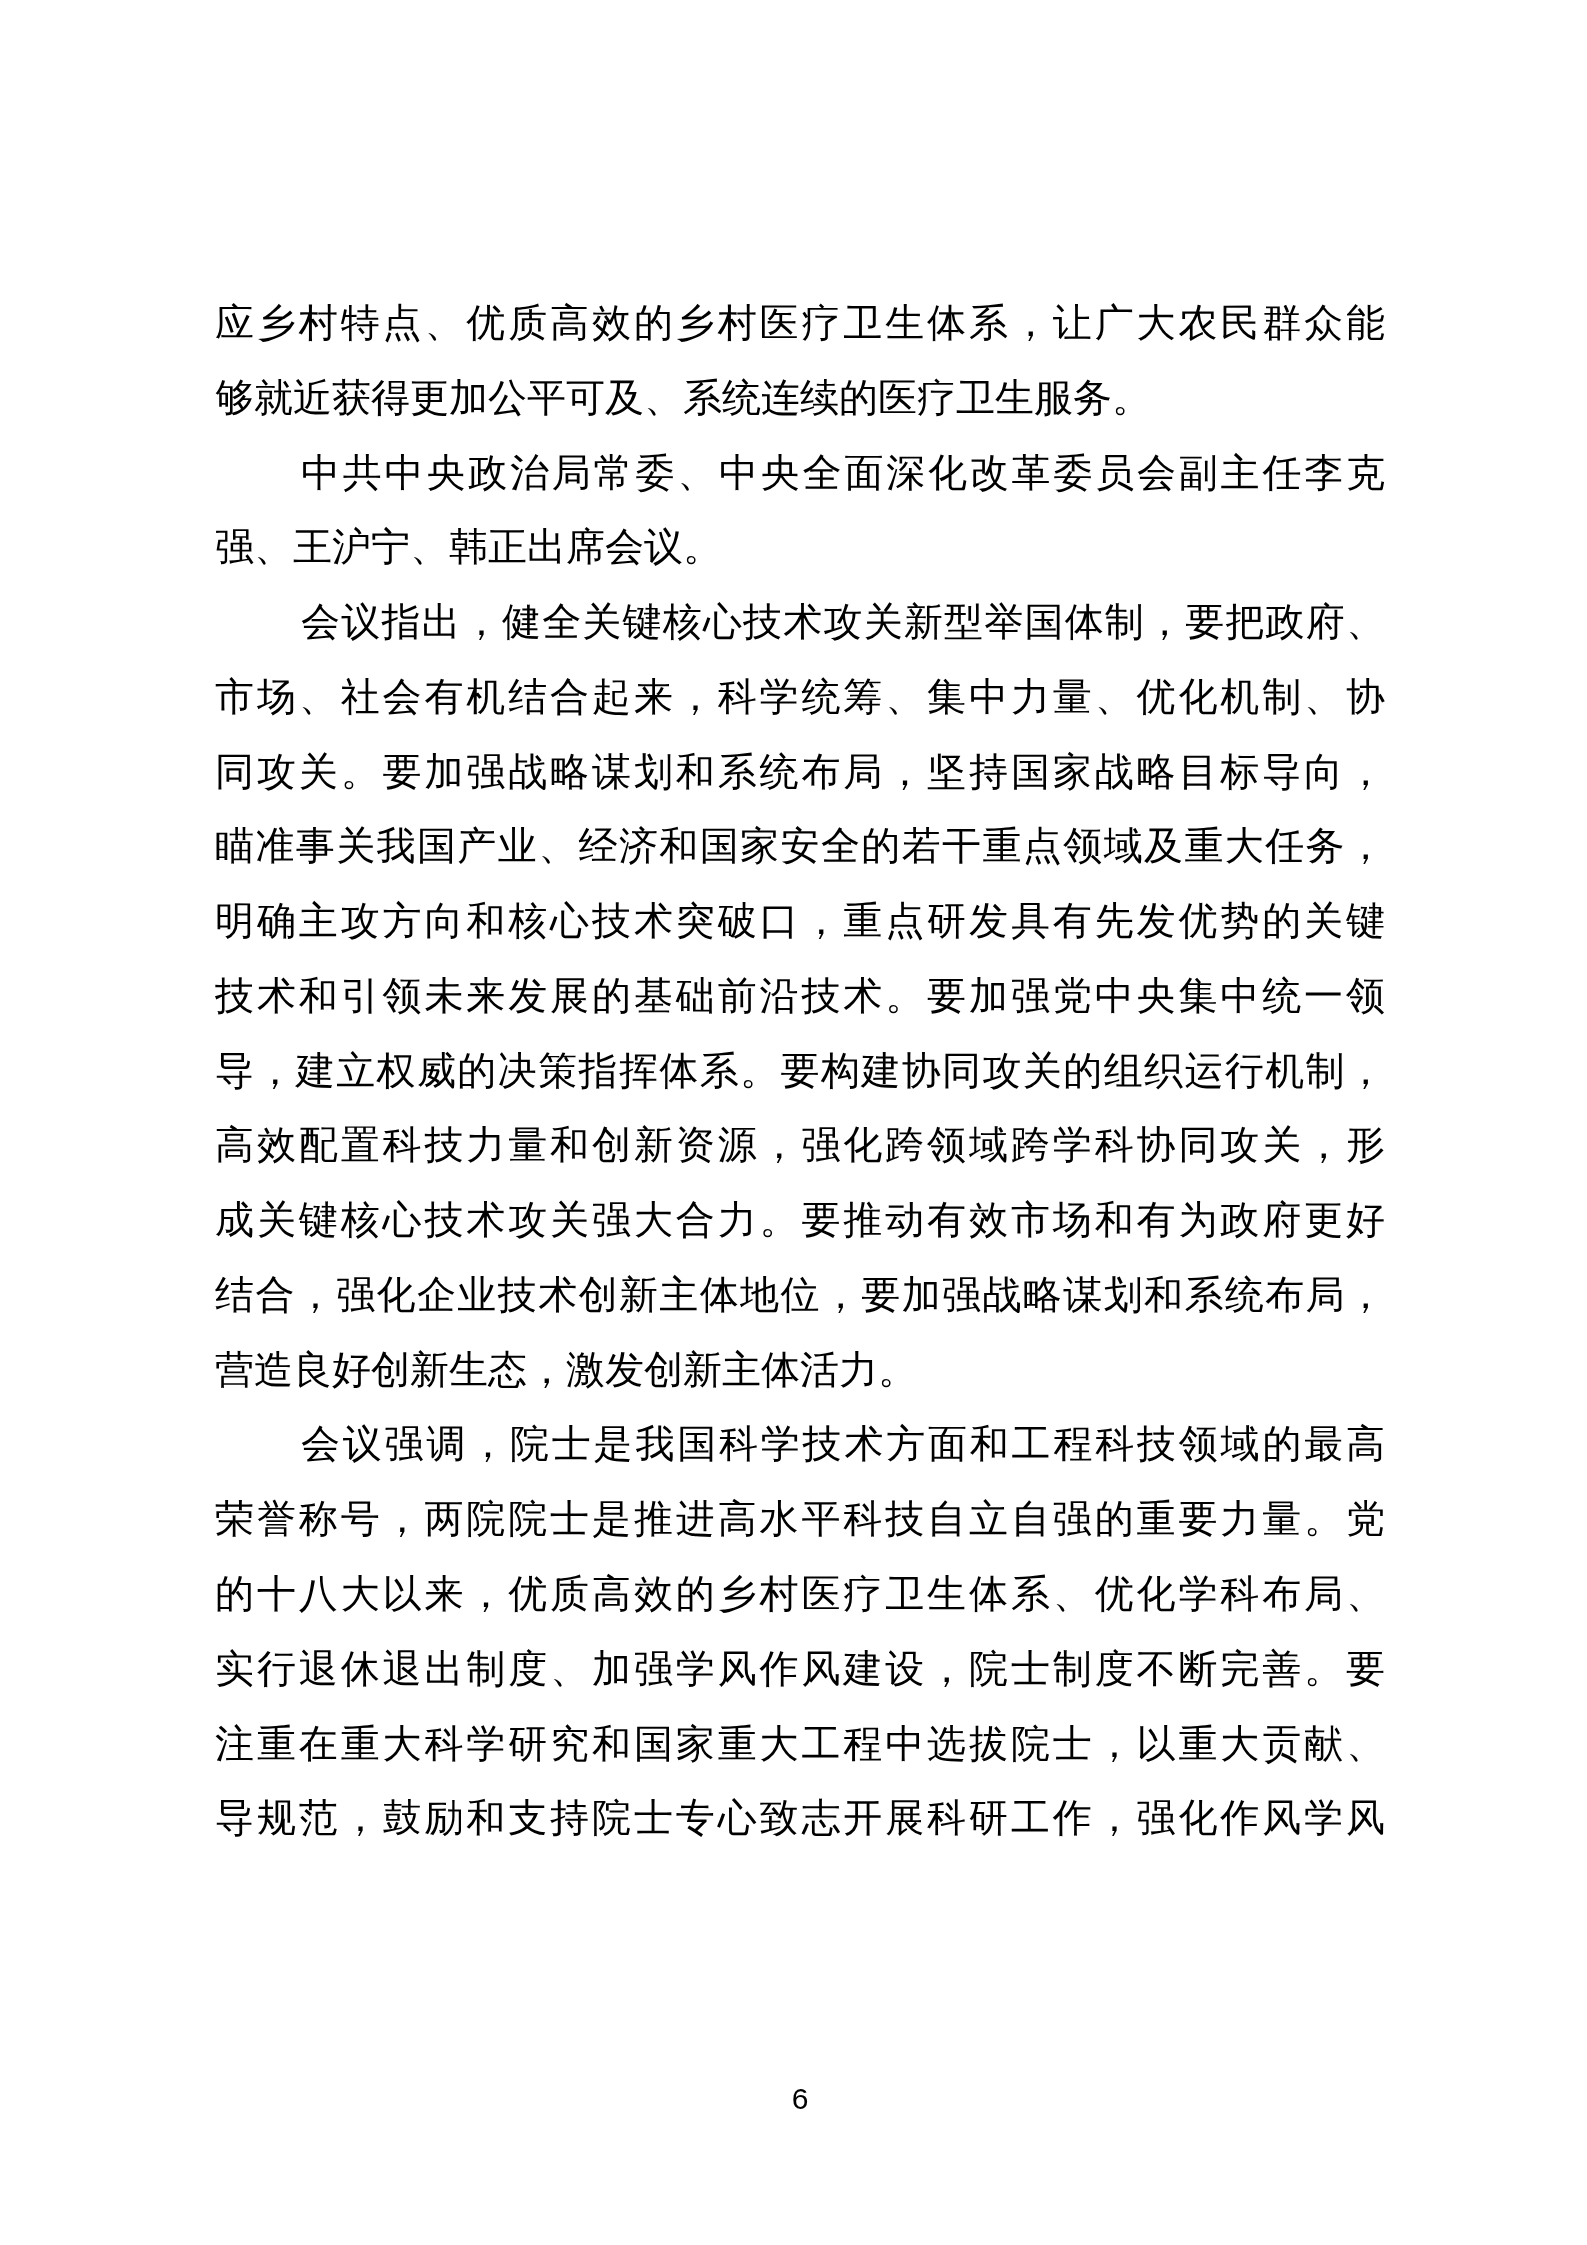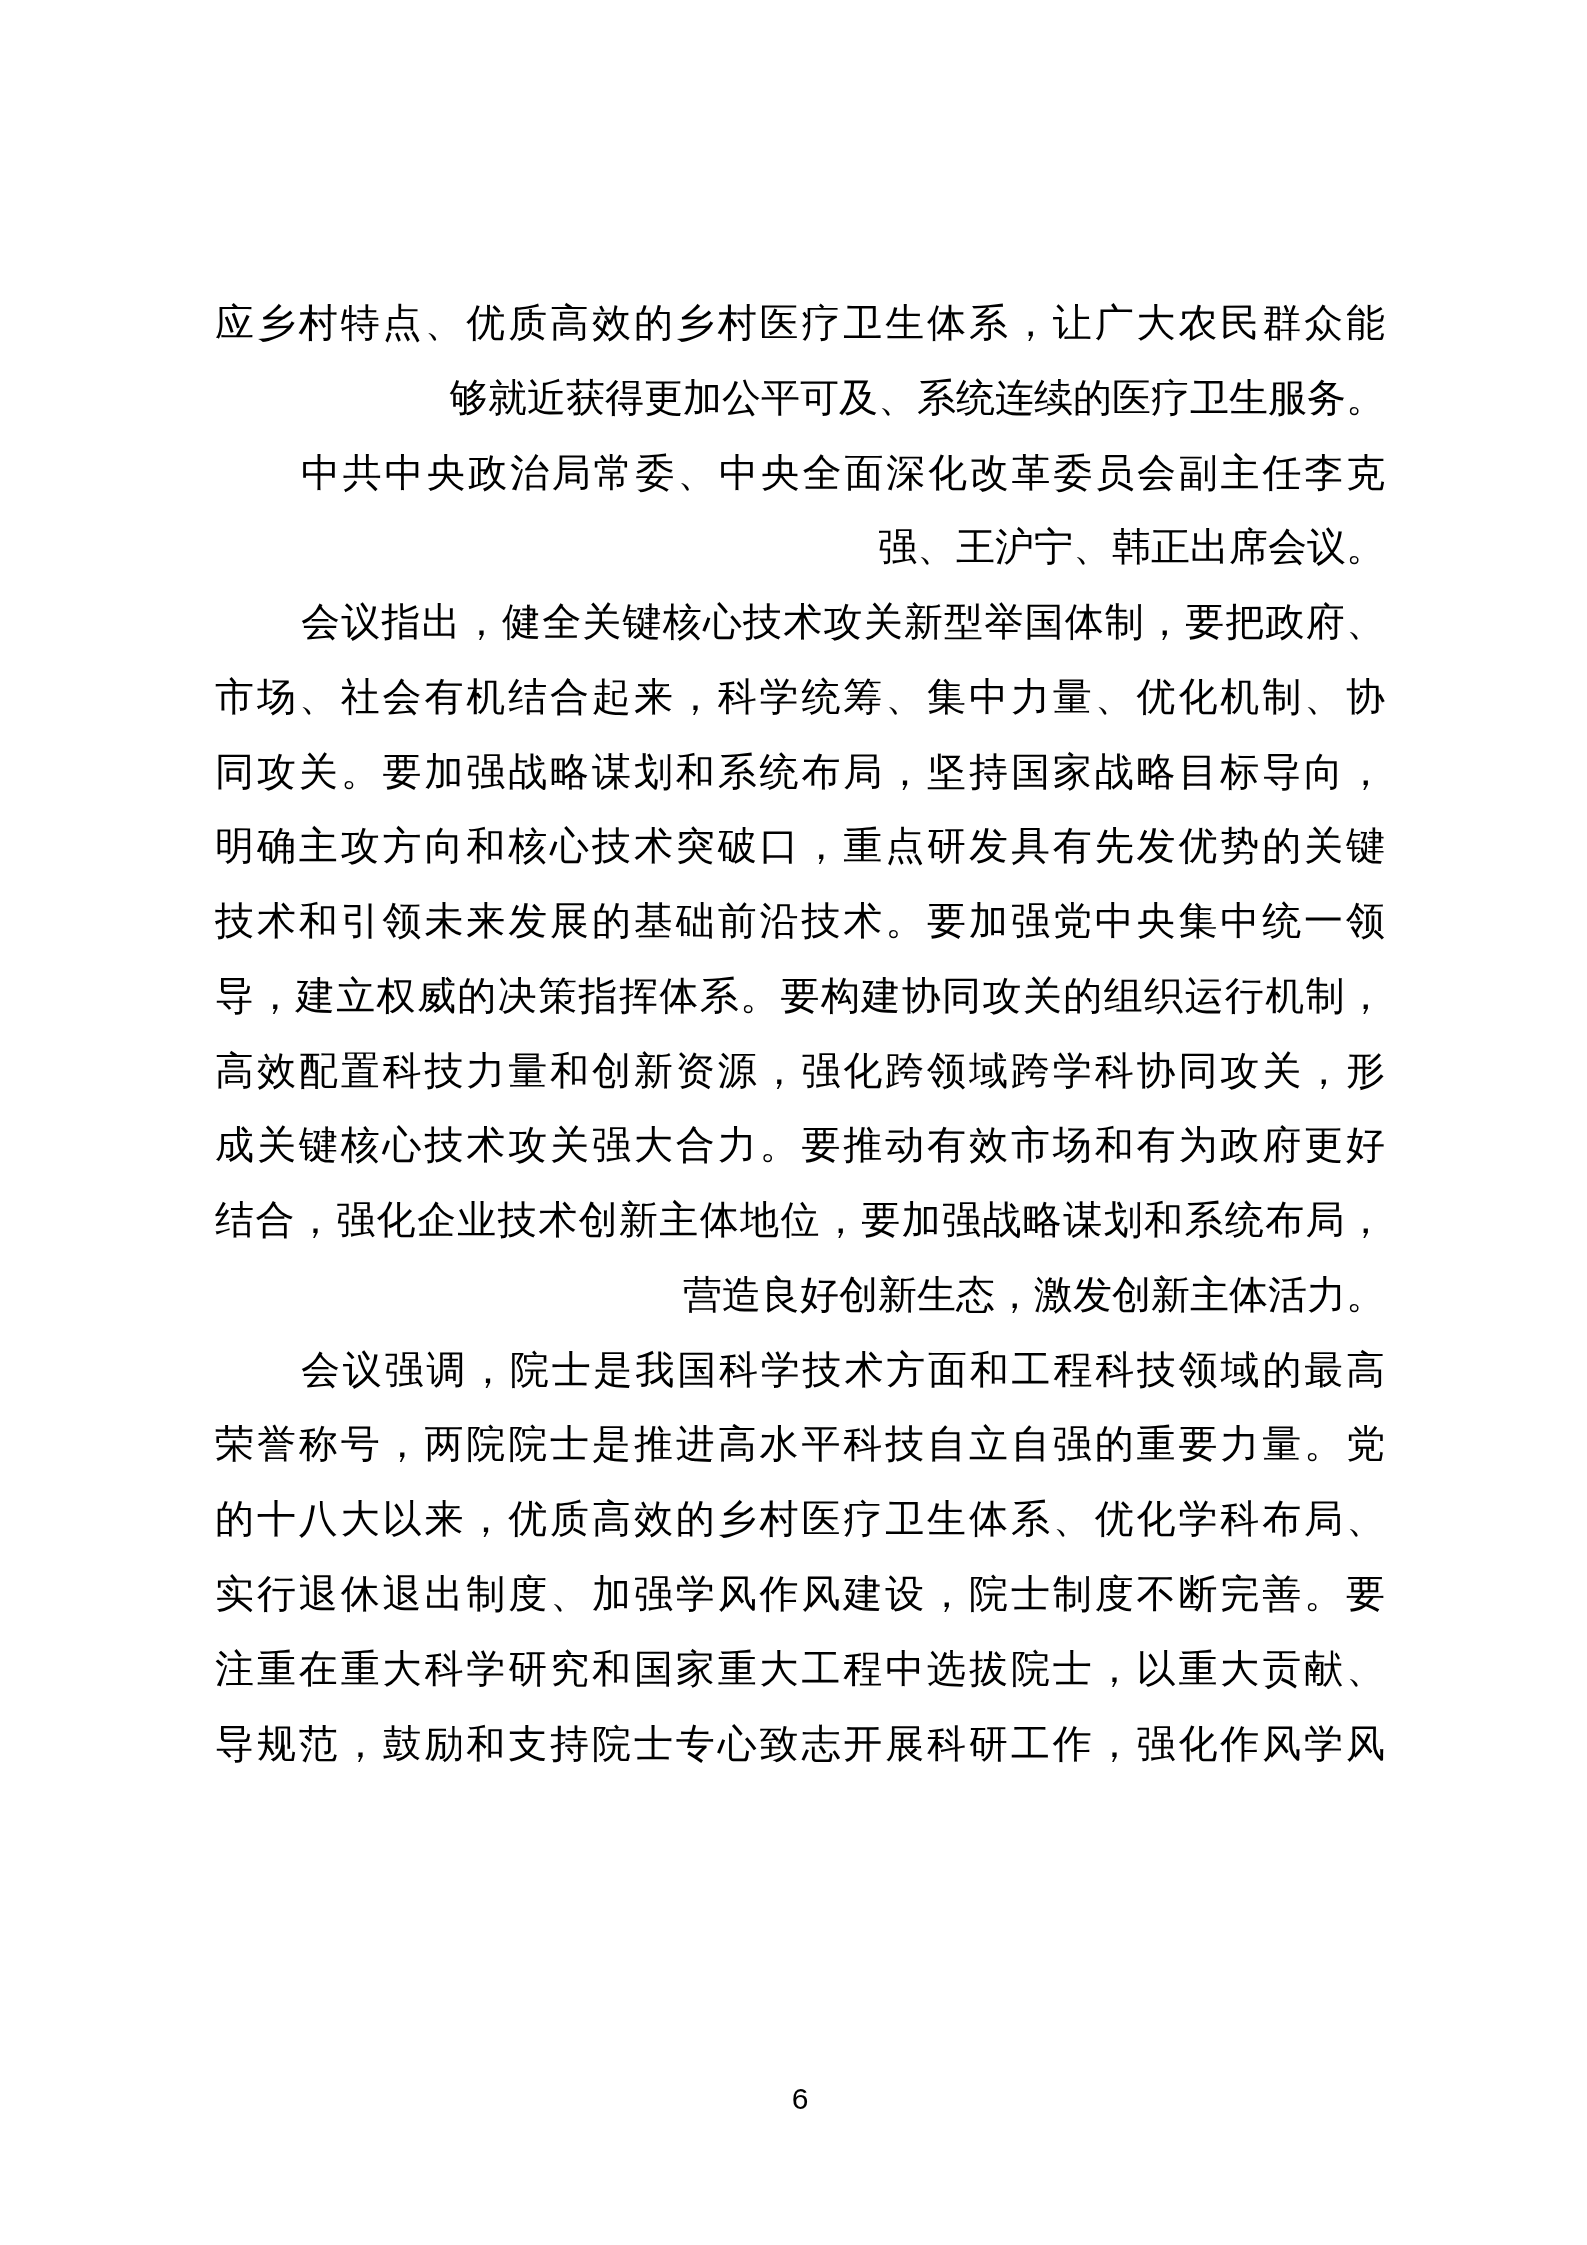--- a/index.html
+++ b/index.html
@@ -20,21 +20,21 @@
     position: absolute;
     left: 215px;
     top: 286px;
     width: 1170px;
   }
   .line {
     height: 74.77px;
     line-height: 74.77px;
     font-size: 39px;
     white-space: normal;
-    text-align: right;
+    text-align: left;
   }
   .line.justify {
     text-align: justify;
     text-align-last: justify;
     text-justify: inter-character;
   }
   .line.indent {
     text-indent: 86px;
   }
   .footer {
@@ -54,20 +54,21 @@
 
 <div class="page">
   <div class="text-block">
       <div class="line justify">应乡村特点、优质高效的乡村医疗卫生体系，让广大农民群众能</div>
       <div class="line">够就近获得更加公平可及、系统连续的医疗卫生服务。</div>
       <div class="line justify indent">中共中央政治局常委、中央全面深化改革委员会副主任李克</div>
       <div class="line">强、王沪宁、韩正出席会议。</div>
       <div class="line justify indent">会议指出，健全关键核心技术攻关新型举国体制，要把政府、</div>
       <div class="line justify">市场、社会有机结合起来，科学统筹、集中力量、优化机制、协</div>
       <div class="line justify">同攻关。要加强战略谋划和系统布局，坚持国家战略目标导向，</div>
+      <div class="line justify">瞄准事关我国产业、经济和国家安全的若干重点领域及重大任务，</div>
       <div class="line justify">明确主攻方向和核心技术突破口，重点研发具有先发优势的关键</div>
       <div class="line justify">技术和引领未来发展的基础前沿技术。要加强党中央集中统一领</div>
       <div class="line justify">导，建立权威的决策指挥体系。要构建协同攻关的组织运行机制，</div>
       <div class="line justify">高效配置科技力量和创新资源，强化跨领域跨学科协同攻关，形</div>
       <div class="line justify">成关键核心技术攻关强大合力。要推动有效市场和有为政府更好</div>
       <div class="line justify">结合，强化企业技术创新主体地位，要加强战略谋划和系统布局，</div>
       <div class="line">营造良好创新生态，激发创新主体活力。</div>
       <div class="line justify indent">会议强调，院士是我国科学技术方面和工程科技领域的最高</div>
       <div class="line justify">荣誉称号，两院院士是推进高水平科技自立自强的重要力量。党</div>
       <div class="line justify">的十八大以来，优质高效的乡村医疗卫生体系、优化学科布局、</div>

